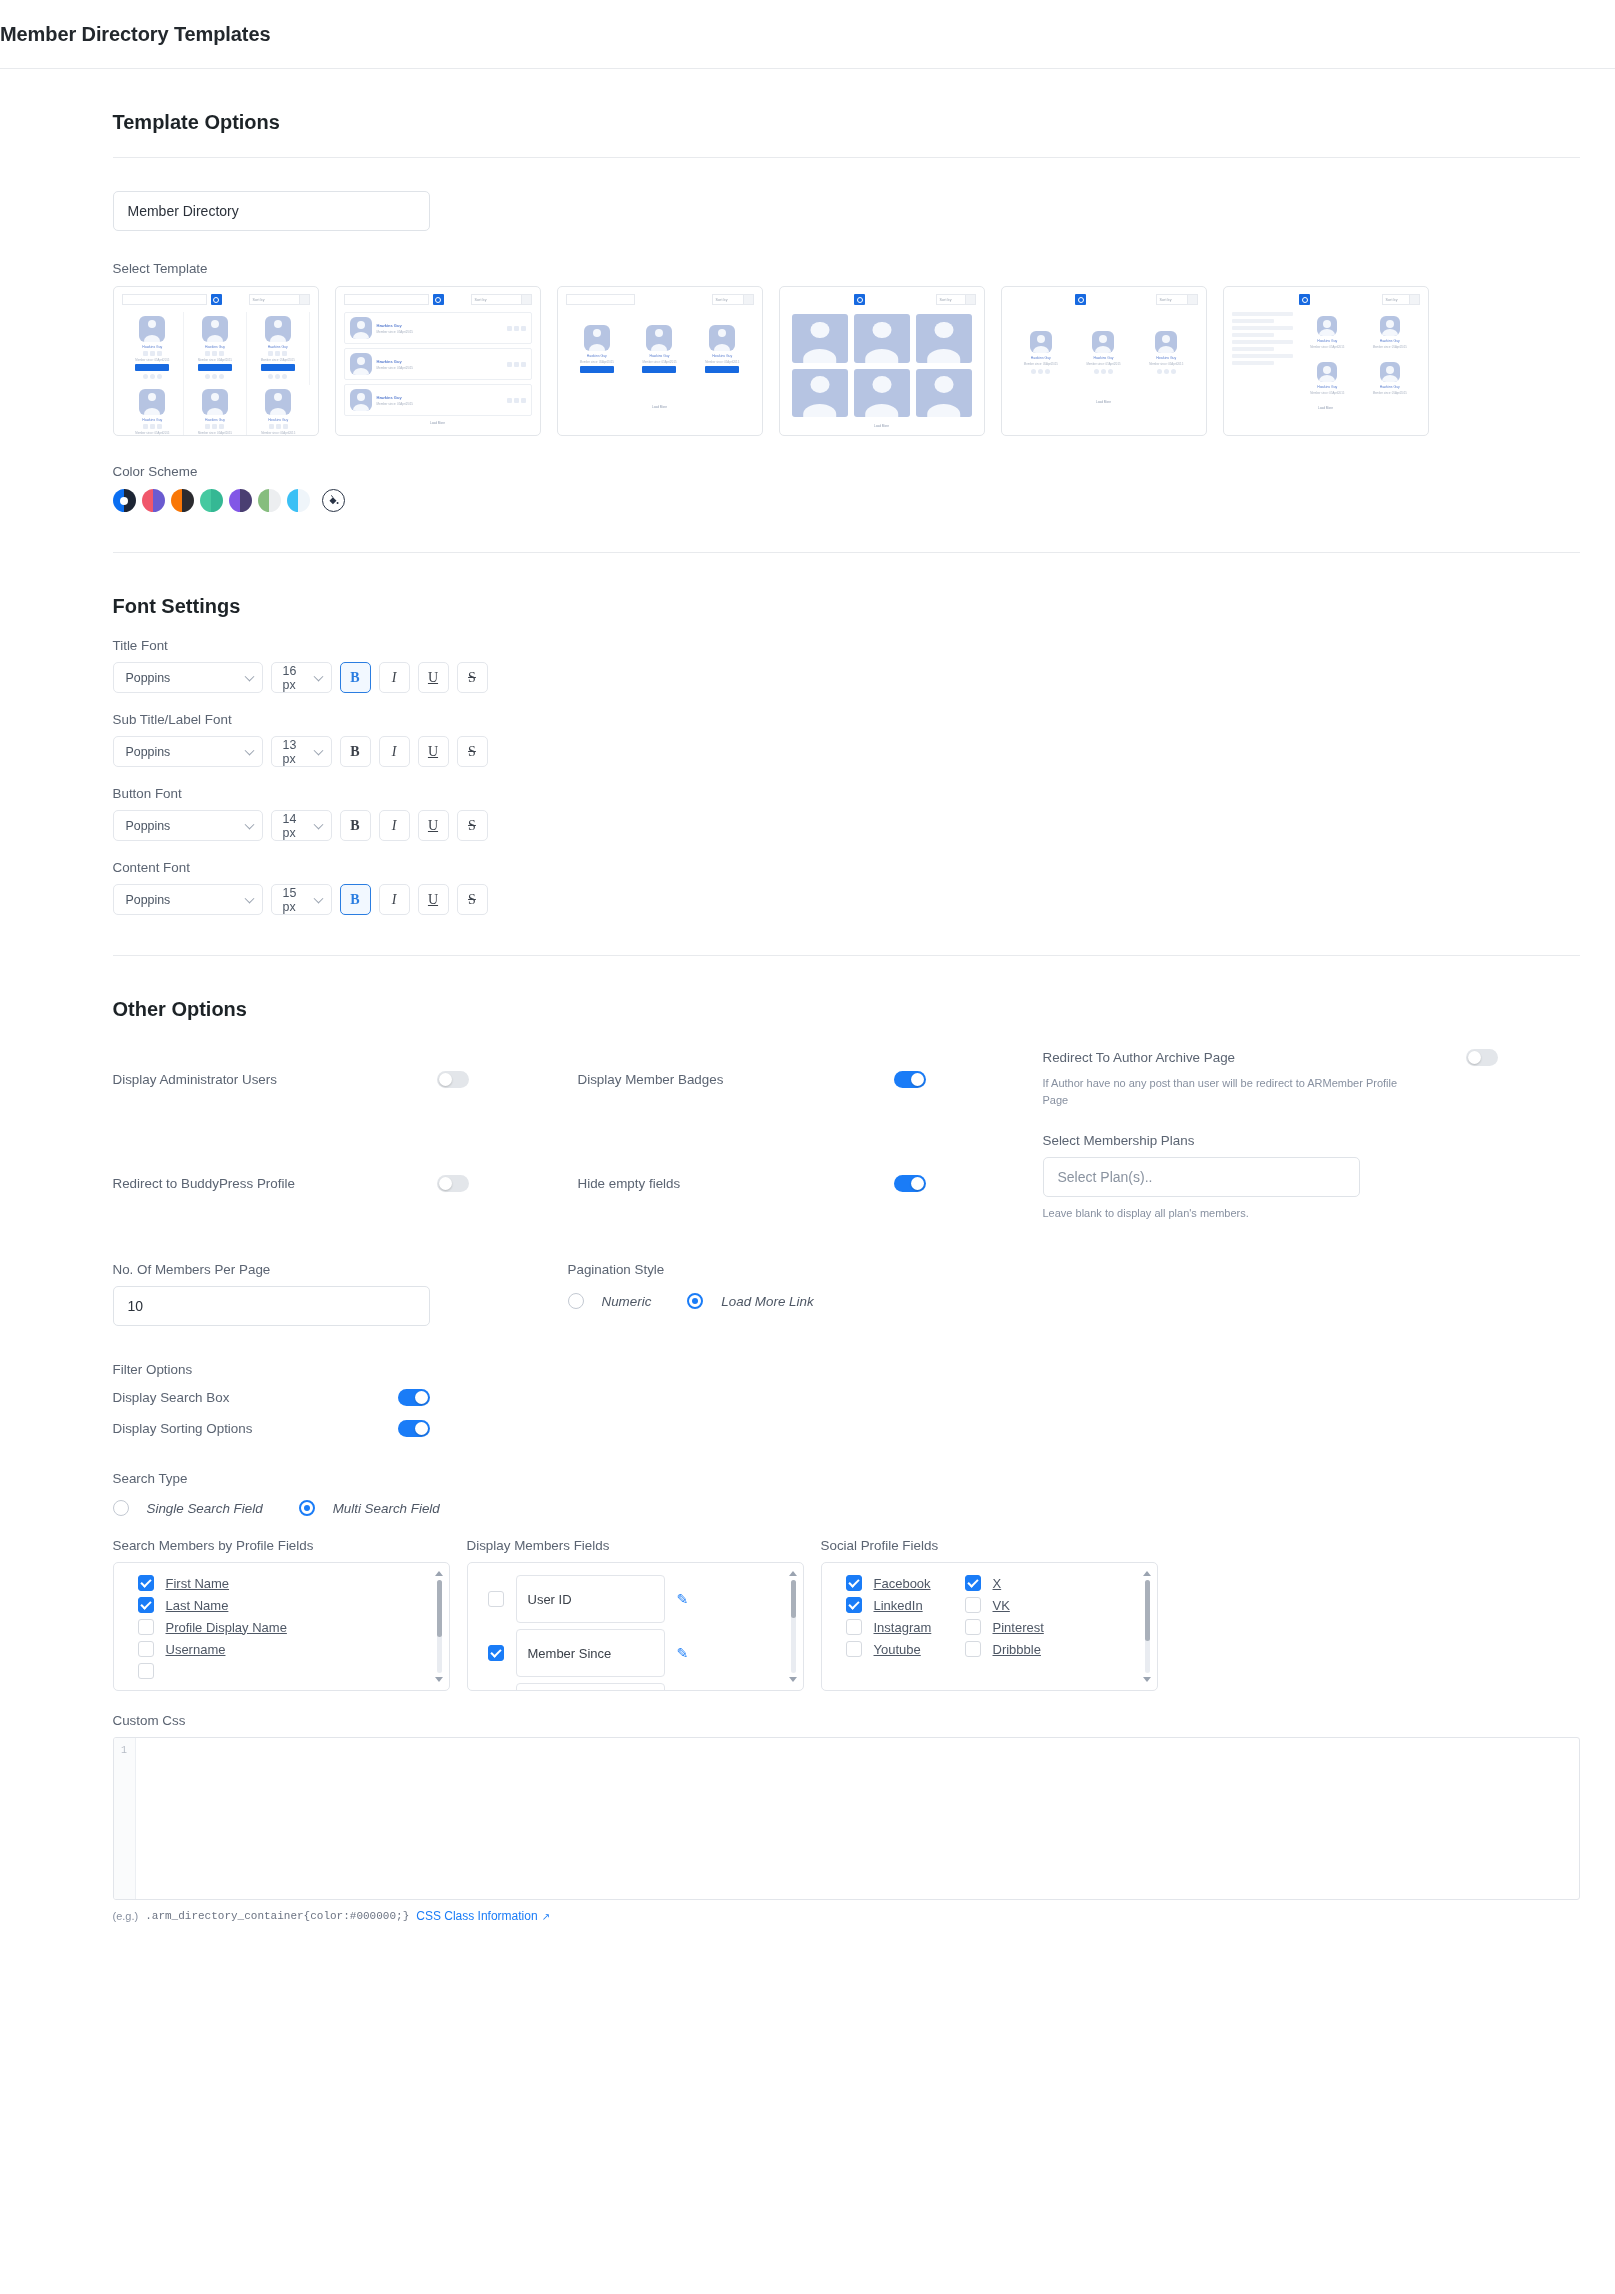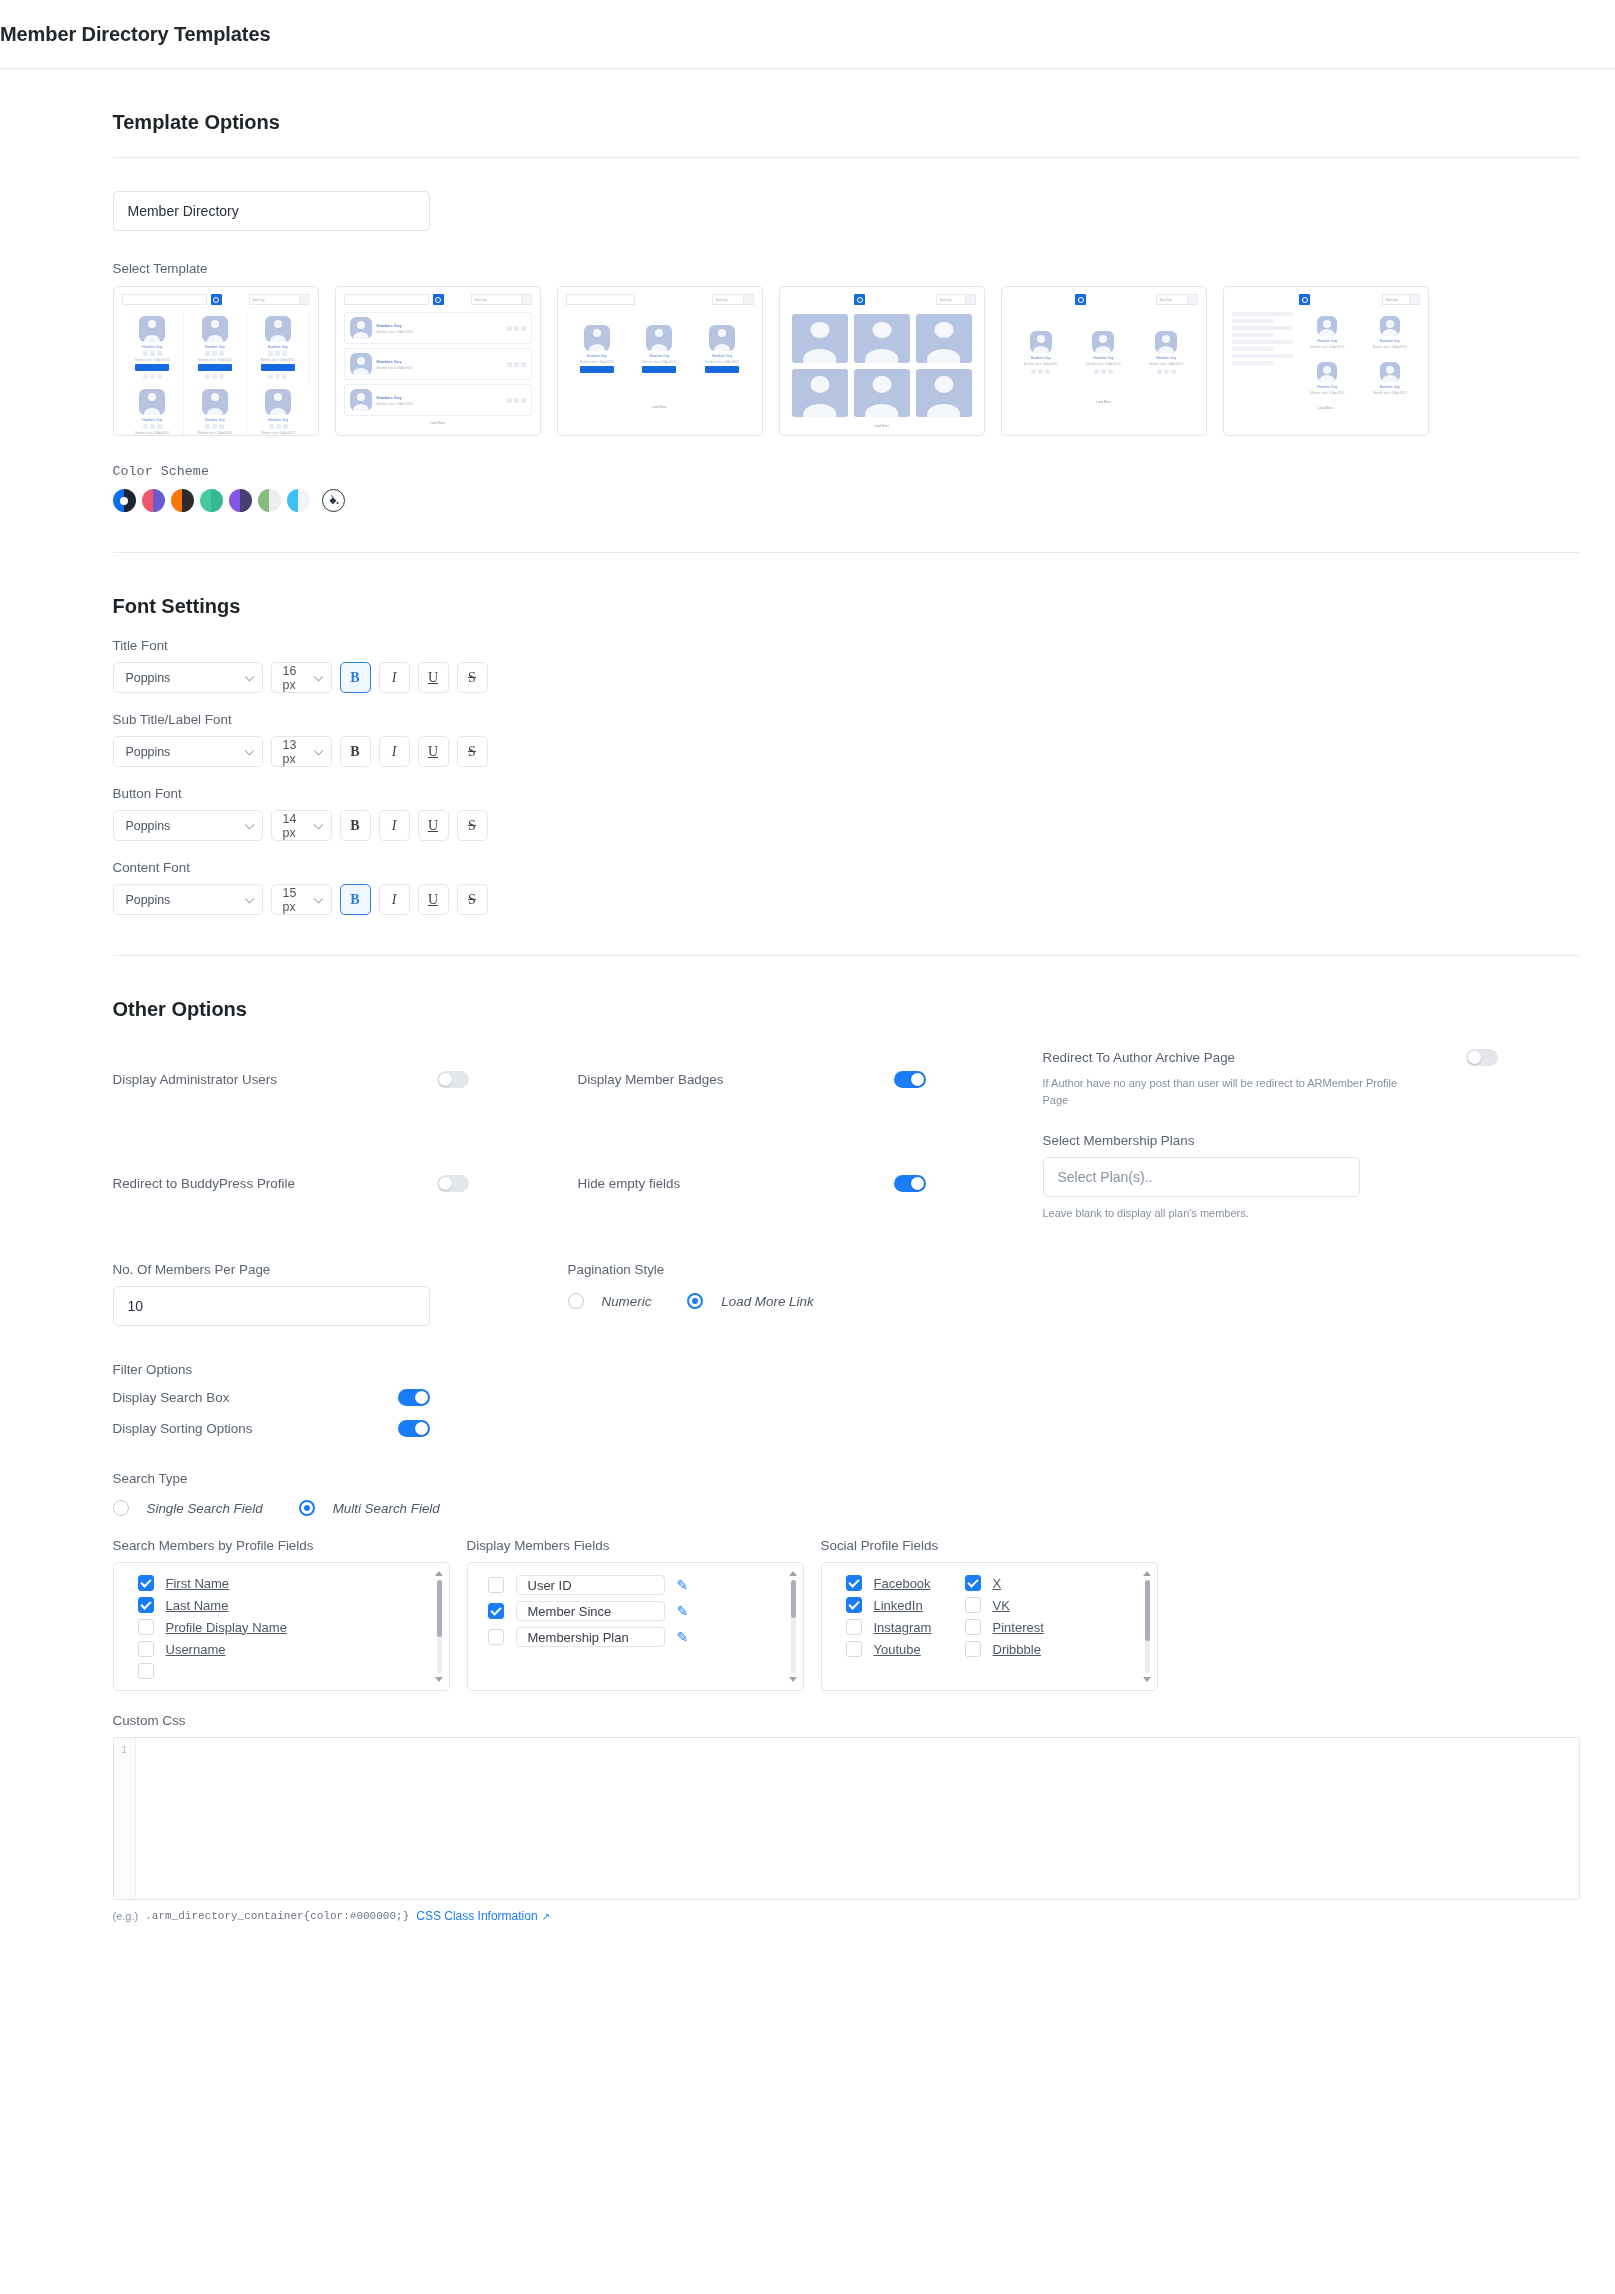--- a/index.html
+++ b/index.html
@@ -221,21 +221,21 @@
   .scroll-up { border-bottom:5px solid #9aa3b0; }
   .scroll-dn { border-top:5px solid #9aa3b0; }
   .scroll-track { position:absolute; top:9px; bottom:9px; left:2px; width:5px; background:#e9ecf1; border-radius:3px; }
   .scroll-thumb { position:absolute; left:2px; width:5px; background:#a9b0ba; border-radius:3px; }
 
   .cb-item { display:flex; align-items:center; gap:12px; padding:3px 18px 3px 24px; font-size:13px; color:#4e5765;text-decoration:underline; }
   .cb-item .lbl { color:#4e5765; }
 
   .field-item { display:flex; align-items:center; gap:12px; padding:3px 18px 3px 20px; }
   .field-pill {
-    width:149px; height:20px; border:1px solid #e2e5ea; border-radius:4px; background:#fff;
+    width:149px; height:48px; border:1px solid #e2e5ea; border-radius:4px; background:#fff;
     display:flex; align-items:center; padding:0 11px; font-size:13px; color:#3b414a;
   }
   .pencil { color:#1a7cf7; font-size:14px; cursor:pointer; line-height:1; }
 
   .two-col-cb { display:grid; grid-template-columns: 139px 1fr; }
 
   .bottom-grid { display:grid; grid-template-columns: 337px 337px 337px; column-gap:17px; margin-top:22px; }
   .bottom-grid .col-label { font-size:13.4px; color:#5b6472; margin-bottom:9px; }
 
   
@@ -558,21 +558,21 @@
                   <div class="t-meta">Member since: 05April2015</div>
                 </div>
           </div>
         </div>
         <div class="t-more">Load More</div>
       </div>
 
     </div>
   </div>
 
-  <div style="margin:28px 0 0 29px;font-family:Liberation Mono, monospace;">
+  <div style="margin:28px 0 0 29px;">
     <div class="field-label">Color Scheme</div>
     <div class="swatches">
       <div class="sw selected">
             <span style="background:#0b6ff2"></span>
             <span style="background:#1d2535"></span>
           </div>
       <div class="sw">
             <span style="background:#f0576b"></span>
             <span style="background:#6a5bd0"></span>
           </div>

